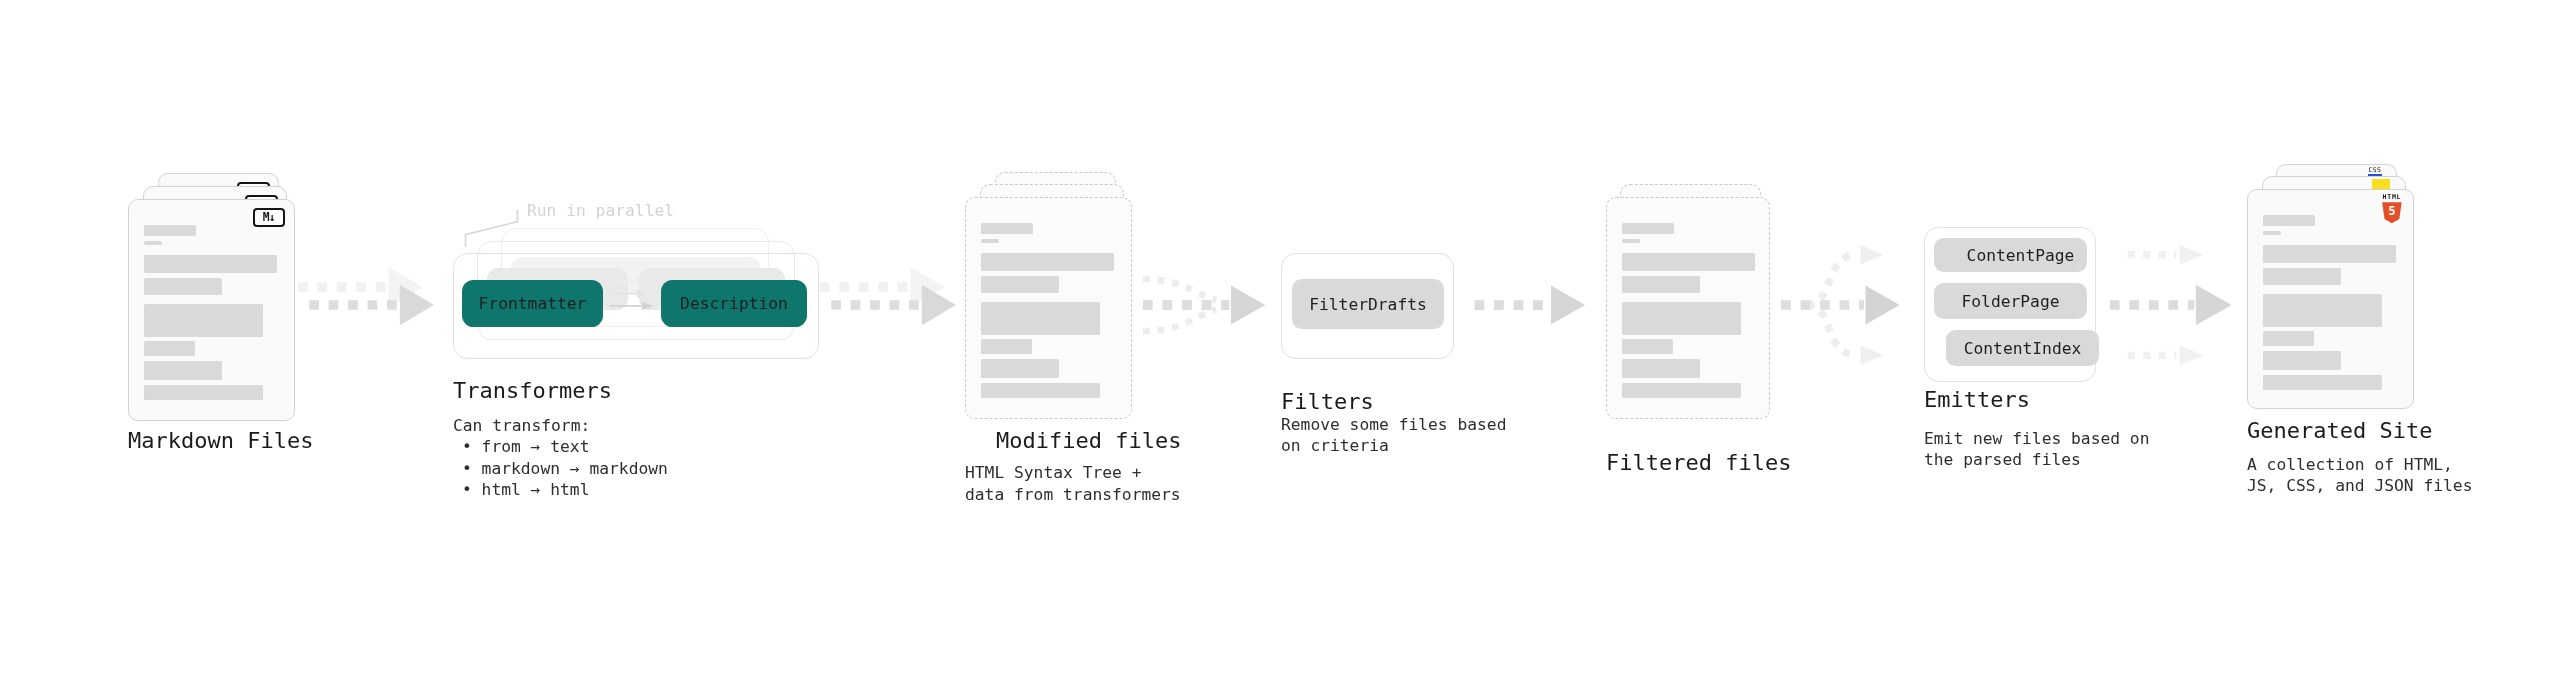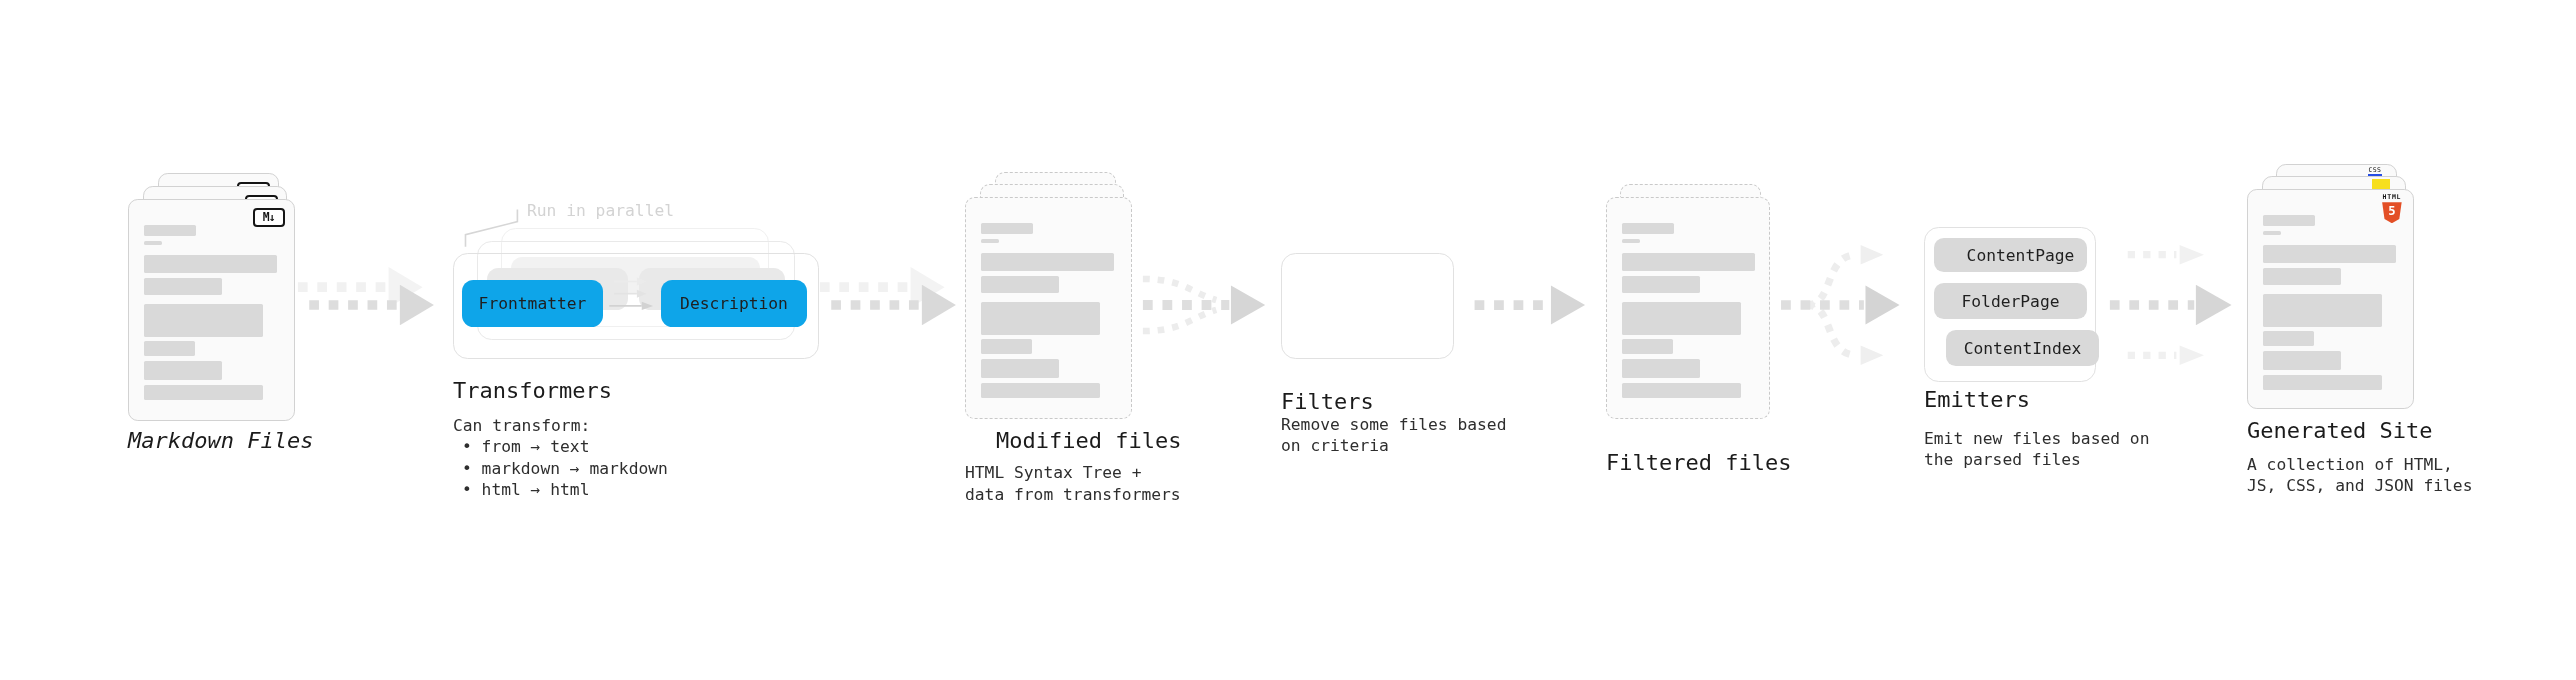--- a/index.html
+++ b/index.html
@@ -12,21 +12,21 @@
   
   .h{position:absolute;font-size:22px;line-height:1;color:#1b1b1b;white-space:pre;}
   .sub{position:absolute;font-size:16.3px;line-height:21px;color:#2e2e2e;white-space:pre;}
   .note{position:absolute;font-size:16.3px;line-height:1;color:#d3d3d3;white-space:pre;}
   
   .frame{position:absolute;border:1.6px solid #e1e1e1;border-radius:14.6px;box-sizing:border-box;background:transparent;}
   .frame.solidbg{background:#ffffff;}
   .frame.g2{border-color:#e9e9e9;}
   .frame.g3{border-color:#f0f0f0;}
   
-  .pill{position:absolute;border-radius:11.4px;background:#0ea5e9;display:flex;align-items:center;justify-content:center;
+  .pill{position:absolute;border-radius:11.4px;background:#0f766e;display:flex;align-items:center;justify-content:center;
         font-size:16.3px;color:#1f1f1f;box-sizing:border-box;white-space:pre;}
   .pill.g2{background:#e9e9e9;}
   .pill.g3{background:#f2f2f2;}
   .pill.em{background:#d9d9d9;border-radius:9.8px;}
   
   .md-badge{position:absolute;width:32.5px;height:18.7px;background:#ffffff;border:2.4px solid #151515;border-radius:4.1px;
             box-sizing:border-box;display:flex;align-items:center;justify-content:center;
             font-size:11.4px;font-weight:bold;color:#151515;letter-spacing:-0.8px;}
   
   .html5-badge{position:absolute;width:21px;text-align:center;}
@@ -56,21 +56,21 @@
     <span class="md-badge" style="top:8.1px;right:9px;">M↓</span>
   <div class="bar" style="left: 14.6px; top: 25px; width: 52px; height: 11.4px;"></div>
       <div class="bar" style="left: 14.6px; top: 41px; width: 18.7px; height: 4.1px;"></div>
       <div class="bar" style="left: 14.6px; top: 55px; width: 133px; height: 18px;"></div>
       <div class="bar" style="left: 14.6px; top: 78px; width: 78px; height: 17px;"></div>
       <div class="bar" style="left: 14.6px; top: 104px; width: 119px; height: 32.5px;"></div>
       <div class="bar" style="left: 14.6px; top: 141px; width: 51px; height: 15.4px;"></div>
       <div class="bar" style="left: 14.6px; top: 161px; width: 78px; height: 18.7px;"></div>
       <div class="bar" style="left: 14.6px; top: 185px; width: 119px; height: 14.6px;"></div>
     </div>
-  <div class="h" style="left:128px;top:430px;font-style:italic;">Markdown Files</div>
+  <div class="h" style="left:128px;top:430px;">Markdown Files</div>
 
   <svg style="left:301px;top:254px;" width="146" height="102" viewBox="0 0 180 126">
     <g transform="translate(-14,-22)">
       <path d="M10,63 H118" stroke="#f1f1f1" stroke-width="12" stroke-dasharray="12 12" fill="none"></path>
       <polygon points="122,38 164,63 122,88" fill="#f3f3f3"></polygon>
     </g>
     <path d="M10,63 H118" stroke="#dddddd" stroke-width="12" stroke-dasharray="12 12" fill="none"></path>
     <polygon points="122,38 164,63 122,88" fill="#d9d9d9"></polygon>
   </svg>
 
@@ -132,20 +132,21 @@
   <div class="sub" style="left:965px;top:484px;">data from transformers</div>
 
   <svg style="left:1138px;top:256px;" width="137" height="98" viewBox="0 0 168 120">
     <path d="M6,28 C55,28 65,45 96,54" stroke="#ececec" stroke-width="8" stroke-dasharray="8 10" fill="none"></path>
     <path d="M6,92 C55,92 65,75 96,66" stroke="#ececec" stroke-width="8" stroke-dasharray="8 10" fill="none"></path>
     <path d="M6,60 H112" stroke="#dedede" stroke-width="12" stroke-dasharray="12 12" fill="none"></path>
     <polygon points="114,36 156,60 114,84" fill="#d6d6d6"></polygon>
   </svg>
 
   <div class="frame solidbg" style="left:1281px;top:253px;width:173px;height:106px;"></div>
+  <div class="pill em" style="left:1292px;top:279px;width:152px;height:50px;">FilterDrafts</div>
   <div class="h" style="left:1281px;top:379px;margin-top:12px;">Filters</div>
   <div class="sub" style="left:1281px;top:414px;">Remove some files based</div>
   <div class="sub" style="left:1281px;top:435px;">on criteria</div>
 
   <svg style="left:1468px;top:266px;" width="122" height="78" viewBox="0 0 150 96">
     <path d="M8,48 H100" stroke="#dcdcdc" stroke-width="12" stroke-dasharray="12 12" fill="none"></path>
     <polygon points="102,24 144,48 102,72" fill="#d6d6d6"></polygon>
   </svg>
 
   <div class="card dashed" style="left:1620px;top:184px;width:141px;height:222px;"></div>

